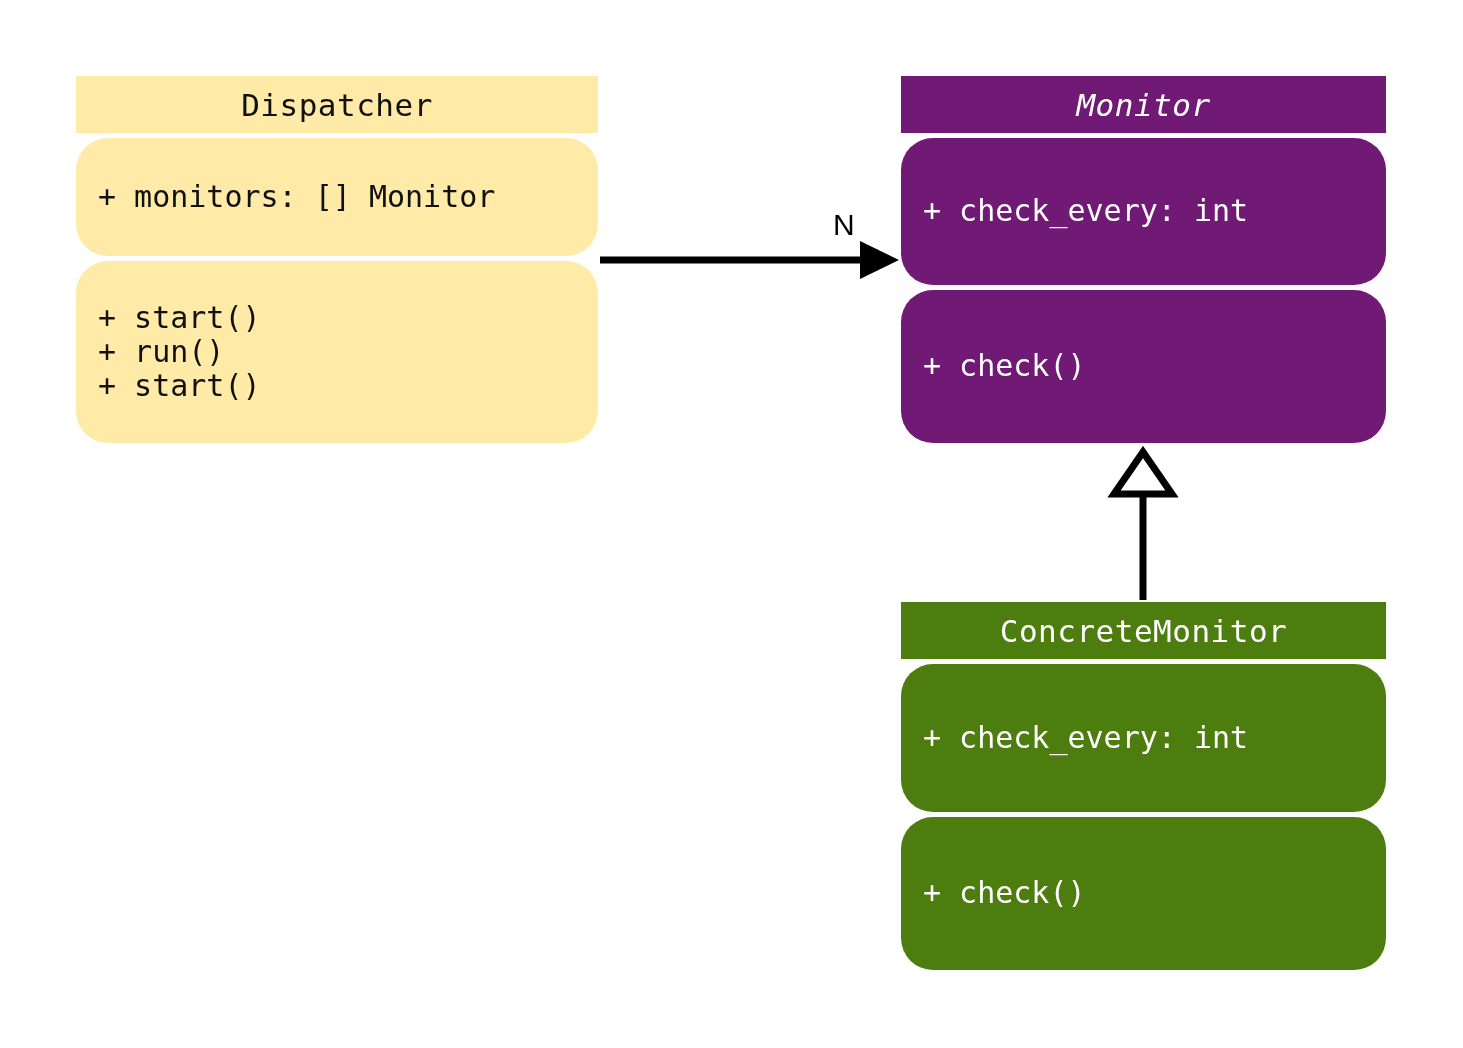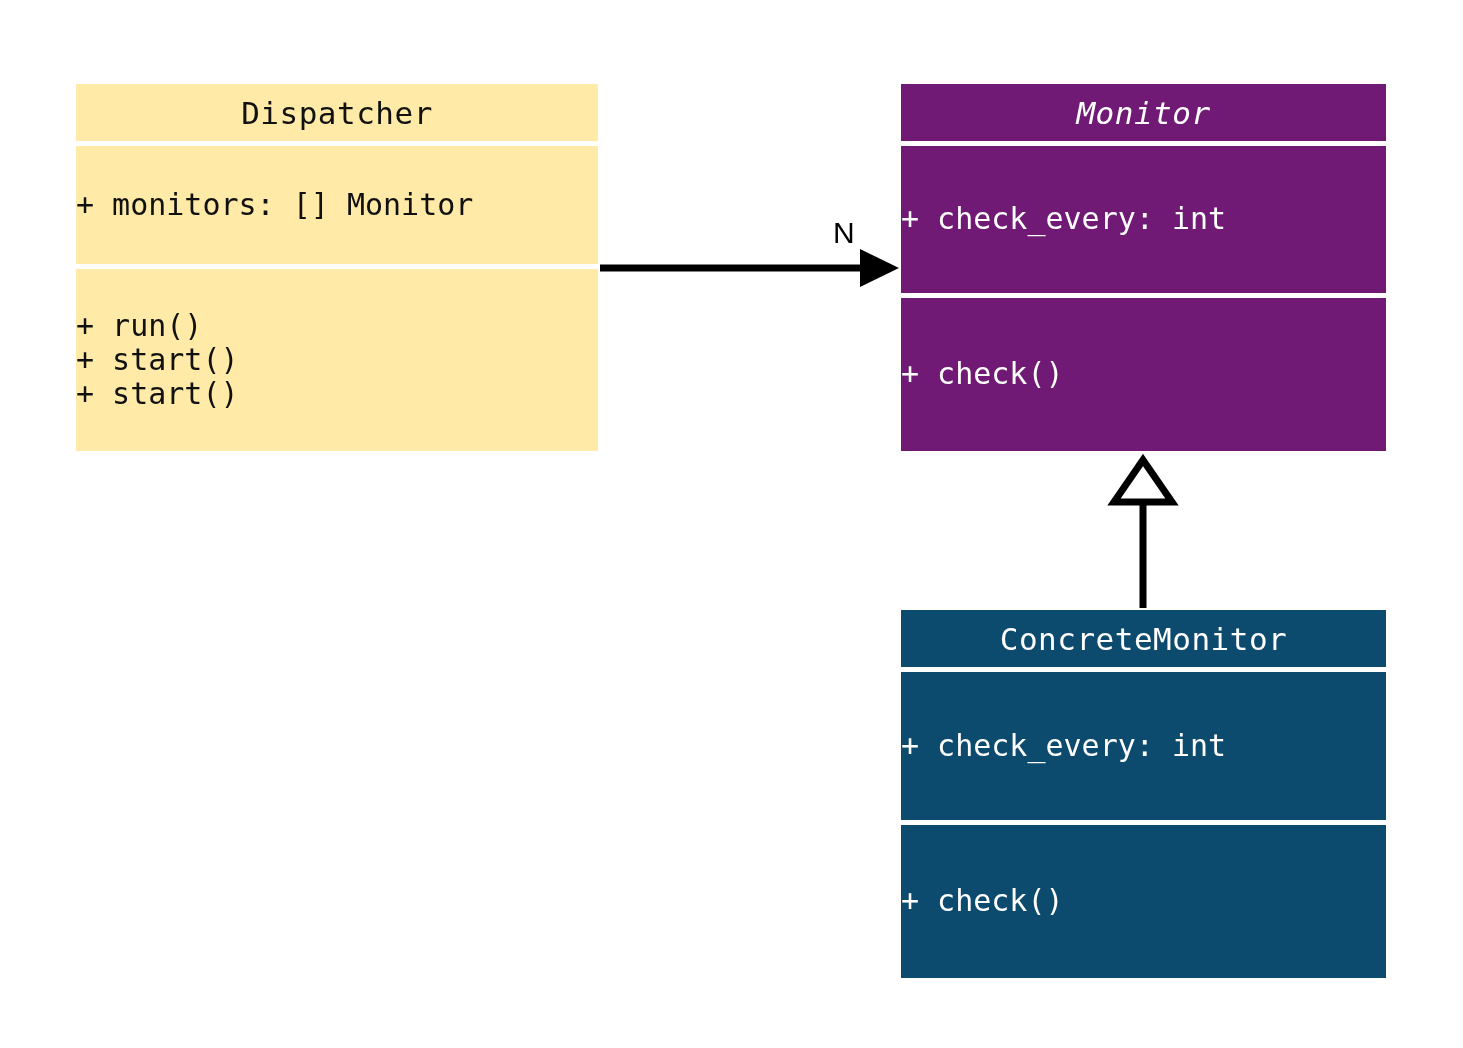--- a/index.html
+++ b/index.html
@@ -11,21 +11,21 @@
     width: 1463px;
     height: 1048px;
     position: relative;
     overflow: hidden;
     font-family: "DejaVu Sans Mono", monospace;
   }
 
   .canvas {
     position: absolute;
     left: 0;
-    top: 8px;
+    top: 0;
     width: 1463px;
     height: 870px;
   }
 
   
   .uml-class {
     position: absolute;
     display: flex;
     flex-direction: column;
     box-sizing: border-box;
@@ -38,20 +38,22 @@
     justify-content: center;
     overflow: hidden;
   }
 
   .compartment.title-comp {
     align-items: center;
     justify-content: center;
   }
 
   .compartment.body-comp {
+    padding-left: 22px;
+    border-radius: 32px;
   }
 
   .divider {
     height: 5px;
     background: #ffffff;
     flex: 0 0 auto;
   }
 
   .class-title {
     font-size: 31px;
@@ -70,21 +72,21 @@
   .box-dispatcher .class-title,
   .box-dispatcher .member { color: #111111; }
 
   
   .box-monitor .compartment { background: #701a75; }
   .box-monitor .class-title,
   .box-monitor .member { color: #ffffff; }
   .box-monitor .class-title { font-style: italic; }
 
   
-  .box-concrete .compartment { background: #0c4a6e; }
+  .box-concrete .compartment { background: #4d7c0f; }
   .box-concrete .class-title,
   .box-concrete .member { color: #ffffff; }
 
   
   .connector-layer {
     position: absolute;
     left: 0;
     top: 0;
     width: 1463px;
     height: 1048px;
@@ -112,22 +114,22 @@
 
     <div class="divider"></div>
 
     <div class="compartment body-comp" style="height:118px;">
       <span class="member">+ monitors: [] Monitor</span>
     </div>
 
     <div class="divider"></div>
 
     <div class="compartment body-comp" style="flex:1 1 auto;">
+      <span class="member">+ start()</span>
       <span class="member">+ run()</span>
-      <span class="member">+ start()</span>
       <span class="member">+ start()</span>
     </div>
   </div>
 
   <div class="uml-class box-monitor" style="left:901px; top:76px; width:485px; height:367px;">
 
     <div class="compartment title-comp" style="height:57px;">
       <span class="class-title">Monitor</span>
     </div>
 

